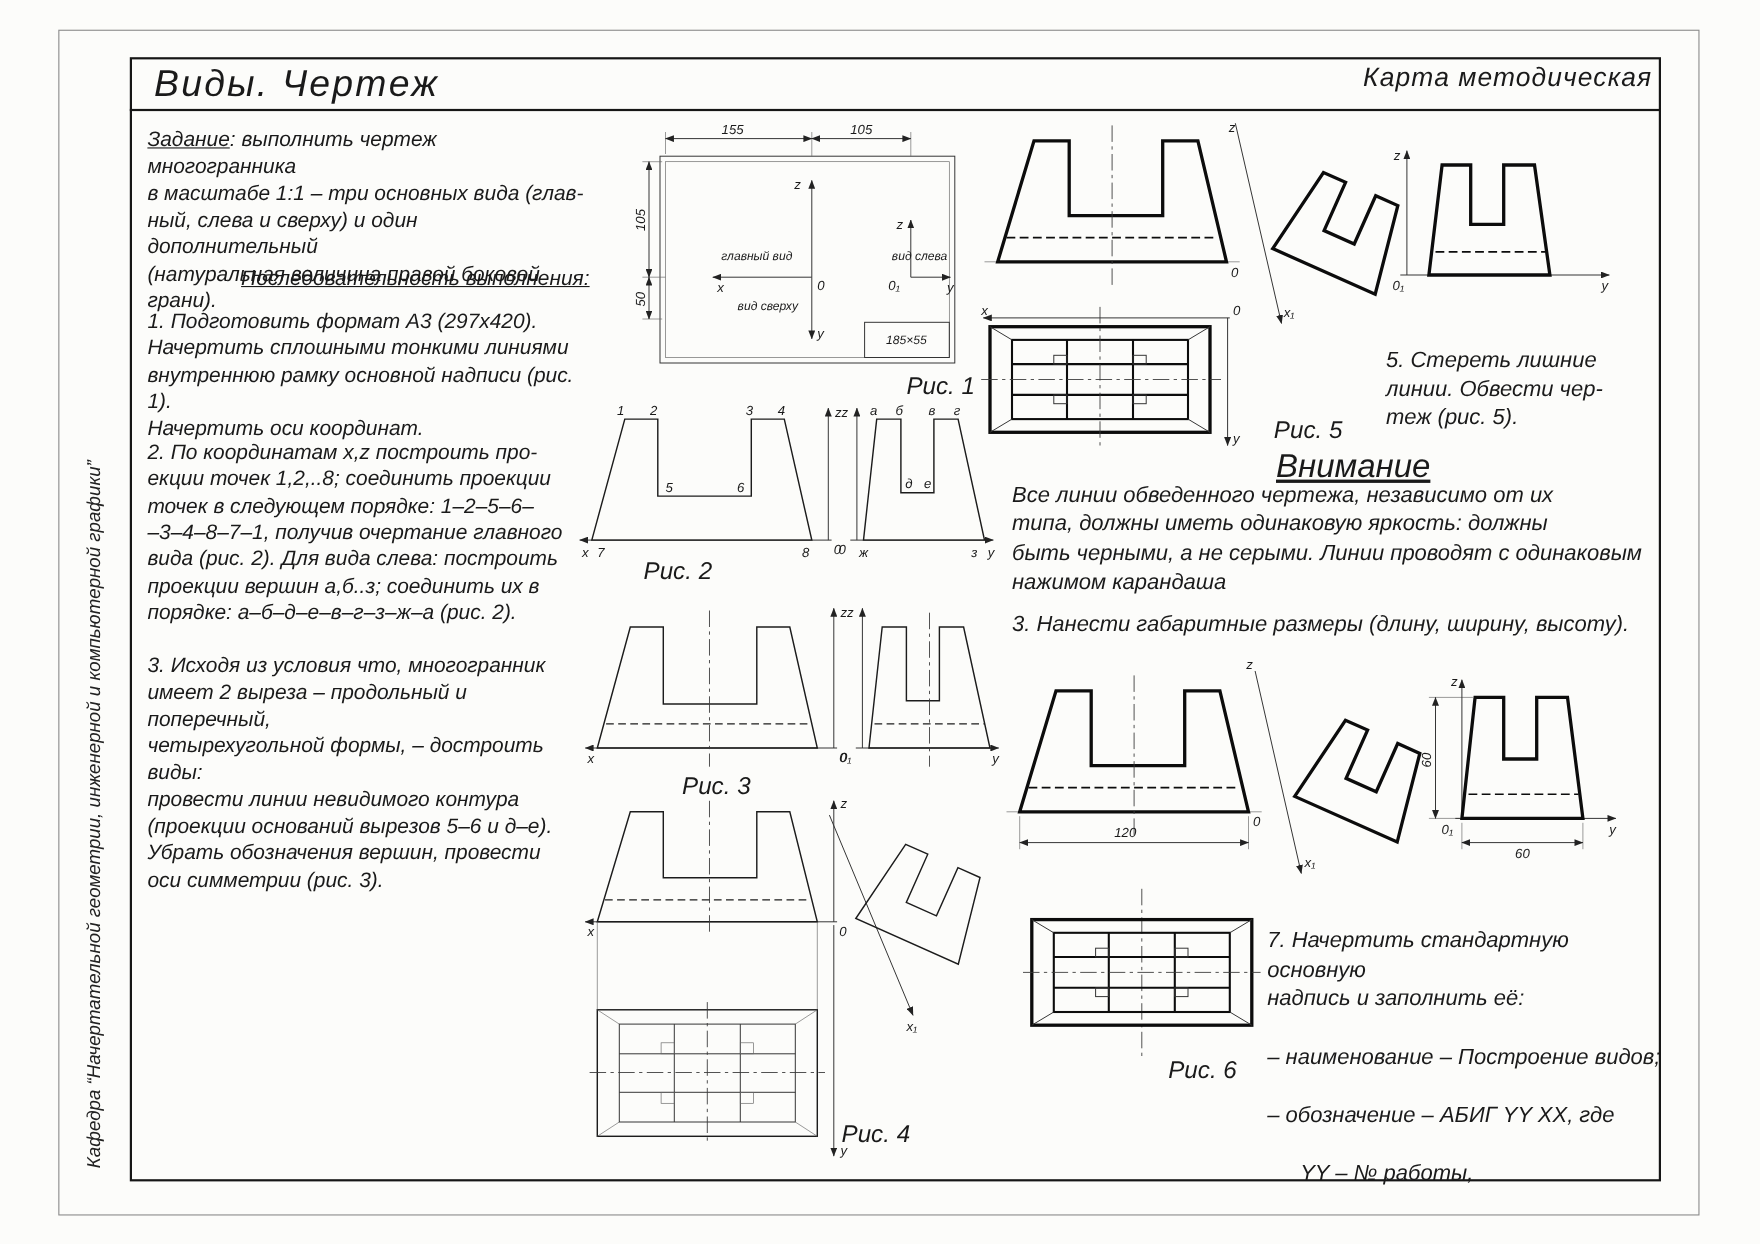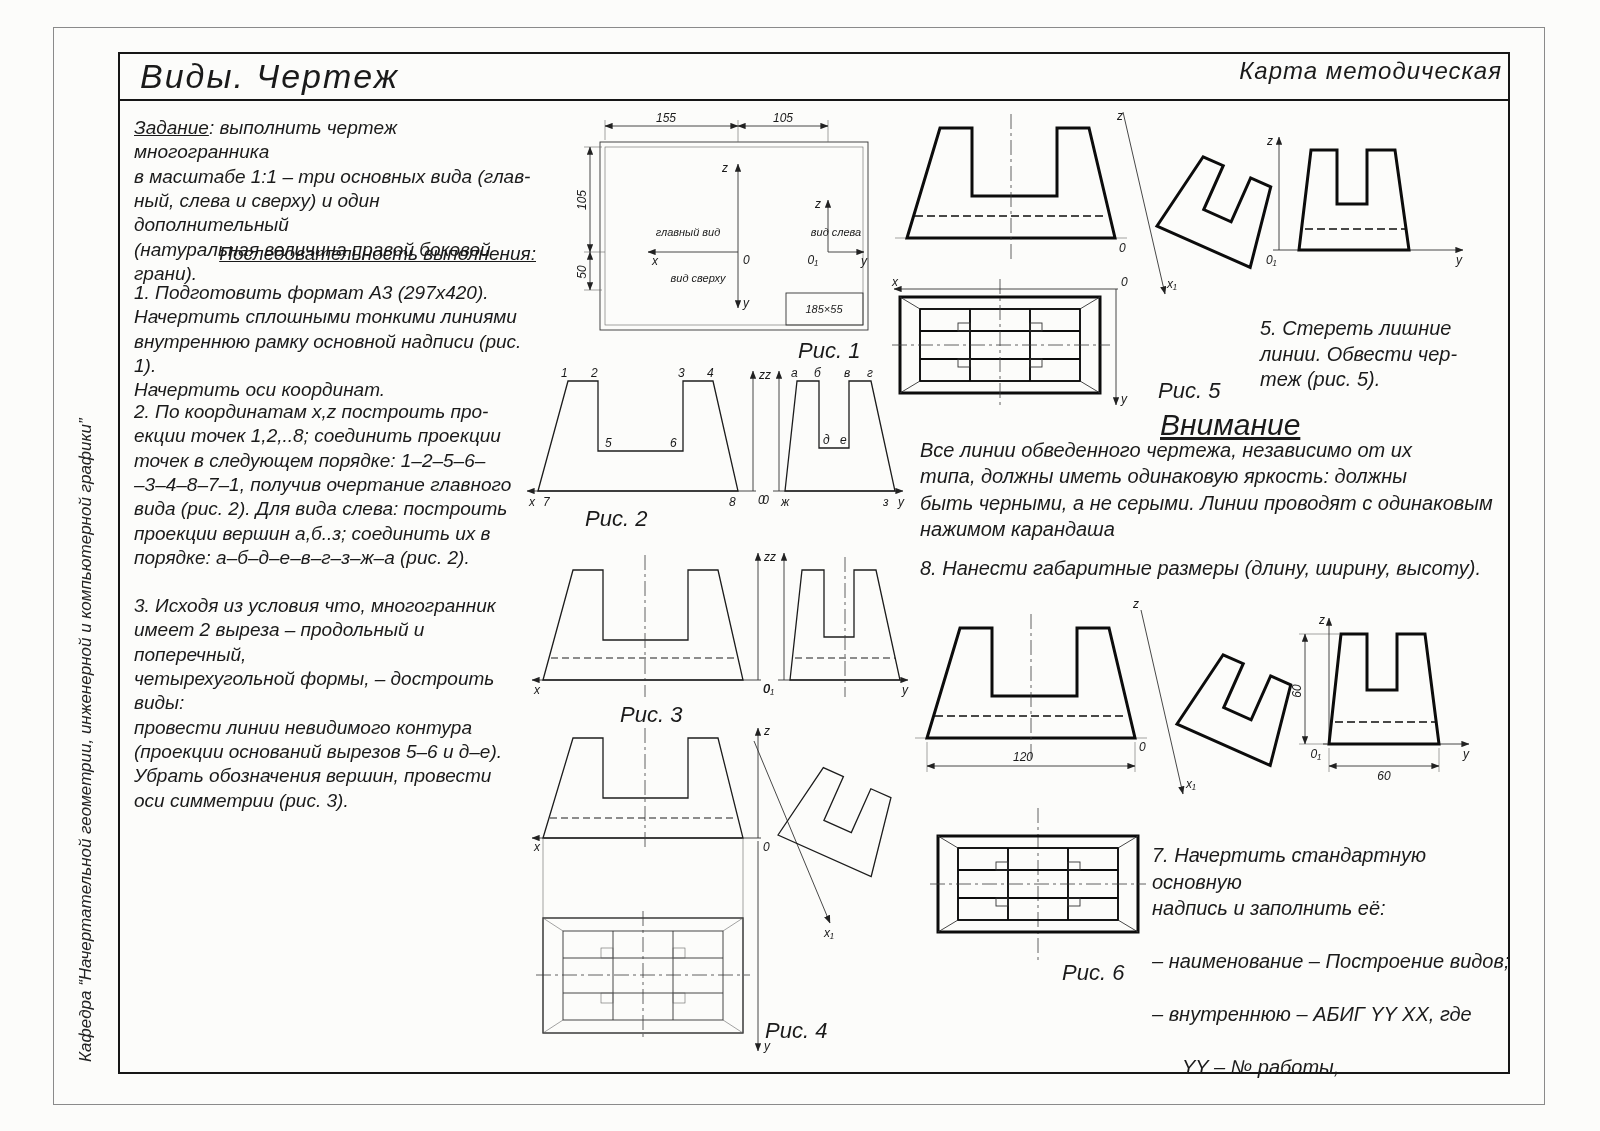--- a/index.html
+++ b/index.html
@@ -115,21 +115,21 @@
       <text x="281" y="153">y</text>
     </g>
     <text x="108" y="124" text-anchor="middle" class="t11">главный вид</text>
     <text x="256" y="124" text-anchor="middle" class="t11">вид слева</text>
     <text x="118" y="170" text-anchor="middle" class="t11">вид сверху</text>
     <g>
       <rect x="206" y="181" width="77" height="32" class="s0"></rect>
       <text x="244" y="201" text-anchor="middle" class="t11">185×55</text>
     </g>
   </svg>
-  <div class="cap" style="left:798px;top:338px">Рис. 1</div>
+  <div class="cap" style="left:824px;top:338px">Рис. 1</div>
 
   <svg style="left:523px;top:366px" width="385" height="150" viewBox="0 0 385 150">
     <defs>
         <marker id="a2" markerWidth="9" markerHeight="7" refX="8.5" refY="3.5" orient="auto-start-reverse">
           <path d="M0,0L9,3.5L0,7Z" fill="#222"></path>
         </marker>
       </defs>
     <g>
       <line x1="233" y1="125" x2="4" y2="125" class="s0" marker-end="url(#a2)"></line>
       <line x1="230" y1="125" x2="230" y2="5" class="s0" marker-end="url(#a2)"></line>
@@ -310,21 +310,21 @@
 линии. Обвести чер-
 теж (рис. 5).</div>
 
   <div style="position:absolute;left:1160px;top:408px;font-size:30px;font-weight:normal"><span class="u">Внимание</span></div>
 
   <div class="txt b" style="left:920px;top:437px;width:585px;font-size:20px;line-height:1.32">Все линии обведенного чертежа, независимо от их
 типа, должны иметь одинаковую яркость: должны
 быть черными, а не серыми. Линии проводят с одинаковым
 нажимом карандаша</div>
 
-  <div class="txt" style="left:920px;top:556px;width:580px;font-size:20px">8. Нанести габаритные размеры (длину, ширину, высоту).</div>
+  <div class="txt" style="left:920px;top:556px;width:580px;font-size:20px">3. Нанести габаритные размеры (длину, ширину, высоту).</div>
 
   <svg style="left:915px;top:598px" width="370" height="205" viewBox="0 0 370 205">
     <defs>
         <marker id="a8" markerWidth="9" markerHeight="7" refX="8.5" refY="3.5" orient="auto-start-reverse">
           <path d="M0,0L9,3.5L0,7Z" fill="#222"></path>
         </marker>
       </defs>
     <line x1="0" y1="140" x2="232" y2="140" class="s05"></line>
     <path d="M12,140 L45,30 L77,30 L77,98 L162,98 L162,30 L194,30 L220,140 Z" class="s3"></path>
     <line x1="116" y1="16" x2="116" y2="162" class="cl"></line>
@@ -388,20 +388,20 @@
     <rect x="68" y="90" width="12" height="8" class="s0"></rect>
     <rect x="140" y="90" width="12" height="8" class="s0"></rect>
     <line x1="2" y1="76" x2="218" y2="76" class="cl"></line>
   </svg>
   <div class="cap" style="left:1062px;top:960px">Рис. 6</div>
 
   <div class="txt" style="left:1152px;top:816px;width:360px;font-size:20px;line-height:1.32">
     <div>7. Начертить стандартную основную
 надпись и заполнить её:</div>
     <div><span>– наименование – </span><span class="b">Построение видов</span><span>;</span></div>
-    <div><span>– внутреннюю – </span><span class="b">АБИГ YY XX</span><span>, где</span></div>
+    <div><span>– обозначение – </span><span class="b">АБИГ YY XX</span><span>, где</span></div>
     <div style="padding-left:30px"><span class="b">YY</span><span> – № работы,</span></div>
     
     
     
   </div>
 
 </div>
 
 </body></html>

